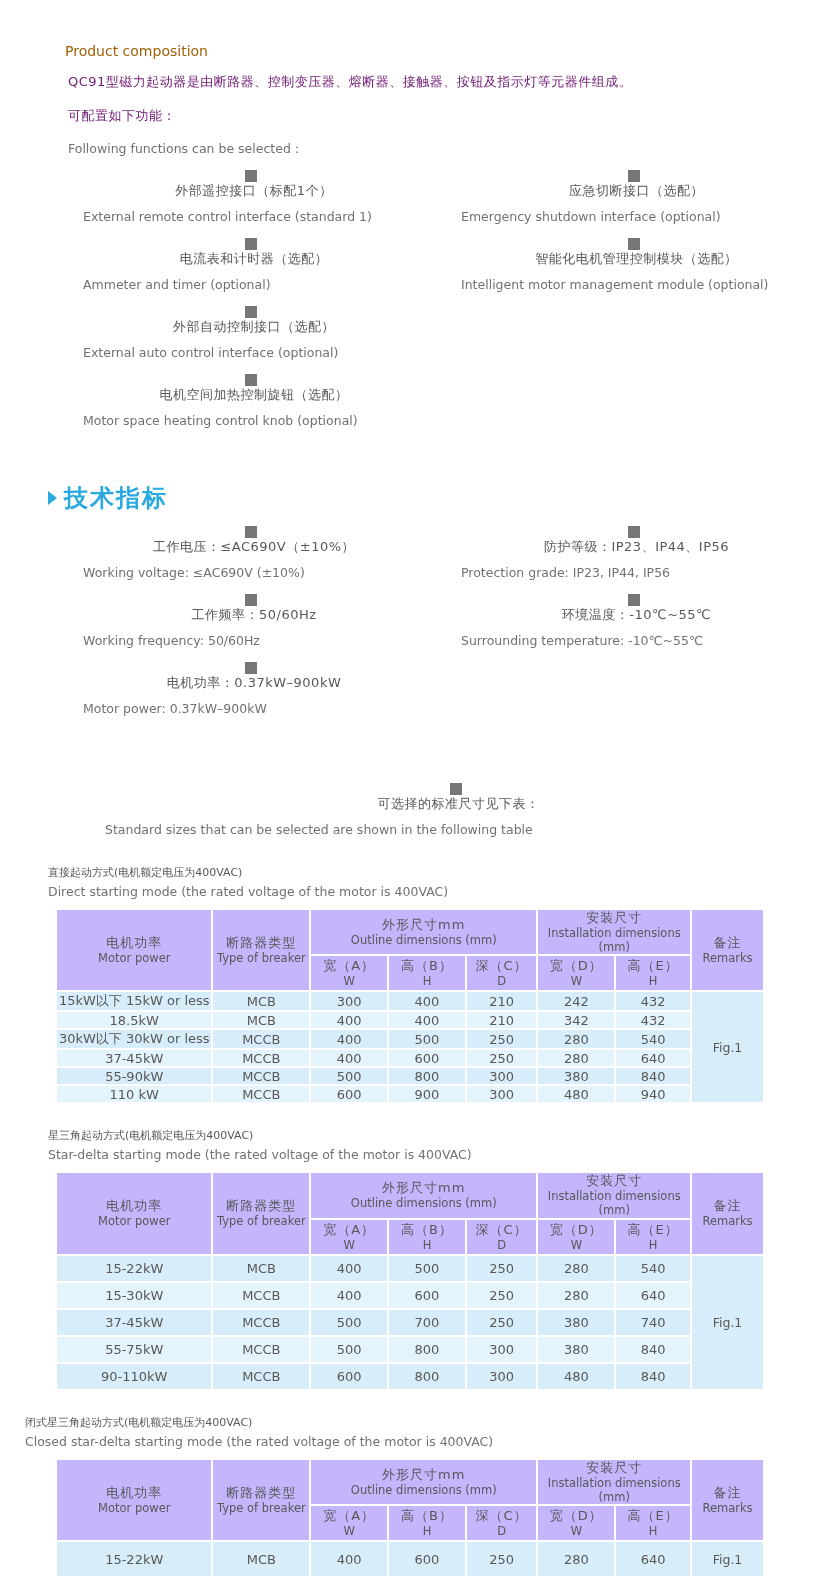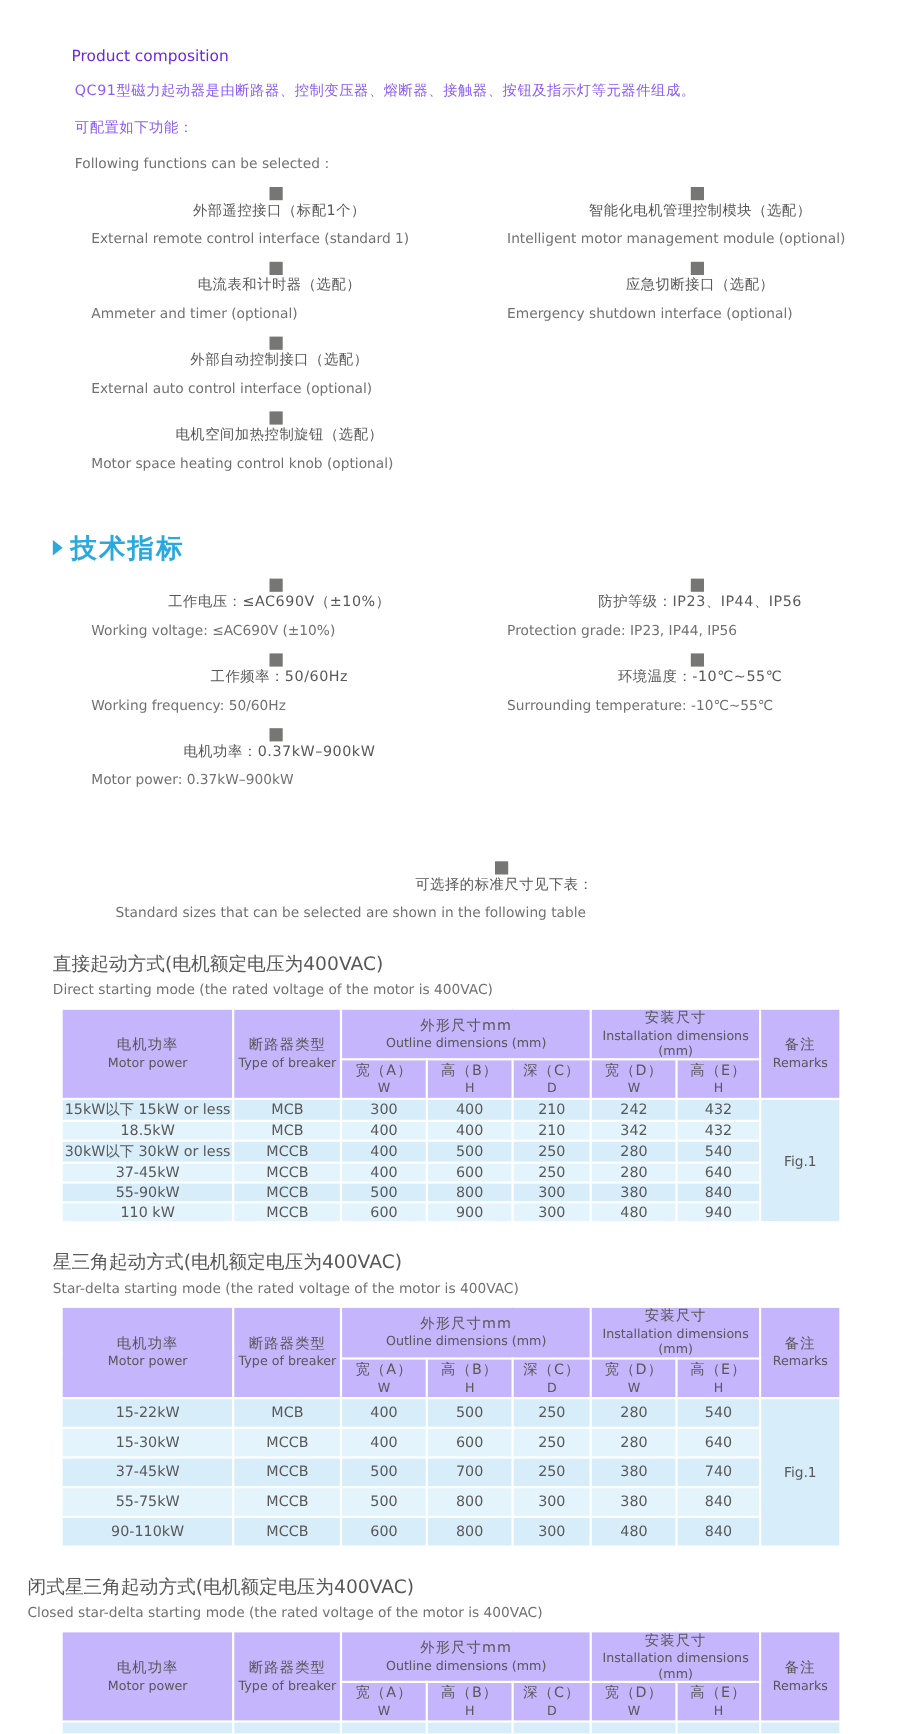--- a/index.html
+++ b/index.html
@@ -20,44 +20,44 @@
   .sec2 { padding-top: 40px; }
   .title-row { display: flex; align-items: center; }
   .arrow {
     width: 0; height: 0;
     border-left: 9px solid #29a9e0;
     border-top: 7px solid transparent;
     border-bottom: 7px solid transparent;
     margin-right: 7px;
   }
   .sec-title { font-size: 24px; font-weight: bold; color: #29a9e0; letter-spacing: 2px; }
-  .sec-sub { margin-left: 17px; margin-top: 3px; font-size: 14px; color: #6d28d9; }
+  .sec-sub { margin-left: 17px; margin-top: 3px; font-size: 14px; color: #a16207; }
   
   .intro { margin-left: 20px; margin-top: 14px; }
-  .p-zh { font-size: 13px; color: #8b5cf6; margin-bottom: 16px; letter-spacing: .5px; }
+  .p-zh { font-size: 13px; color: #701a75; margin-bottom: 16px; letter-spacing: .5px; }
   .p-en { font-size: 12.5px; color: #727171; margin-bottom: 12px; }
   
   .cols { display: flex; margin-left: 17px; margin-top: 12px; }
   .col-l { width: 378px; flex: 0 0 378px; }
   .col-r { flex: 1; }
   .item { margin-bottom: 14px; }
   .item-zh { font-size: 13px; color: #595757; display: flex; align-items: center; letter-spacing: .5px; flex-direction: column; }
   .sq {
     display: inline-block; width: 12px; height: 12px;
     background: #767674; margin-right: 6px; flex: 0 0 12px;
   }
   .item-en { font-size: 12.5px; color: #727171; margin-left: 18px; margin-top: 9px; }
   
   .note { margin-left: 87px; margin-top: 53px; }
   
   .tbl-block { margin-left: 48px; }
   .tb1 { margin-top: 28px; }
   .tb2 { margin-top: 24px; }
   .tb3 { margin-top: 24px; }
-  .cap-zh { font-size: 17px; color: #595757; }
+  .cap-zh { font-size: 11px; color: #595757; }
   .cap-en { font-size: 12.5px; color: #727171; margin-top: 4px; }
   .cap-shift { margin-left: -23px; }
   table {
     border-collapse: collapse;
     table-layout: fixed;
     width: 710px;
     margin-left: 7px;
     margin-top: 9px;
     background: #ffffff;
   }
@@ -125,30 +125,30 @@
               <span class="sq"></span>
               <span>电机空间加热控制旋钮（选配）</span>
             </div>
           <div class="item-en">Motor space heating control knob (optional)</div>
         </div>
       </div>
       <div class="col-r">
         <div class="item">
           <div class="item-zh">
               <span class="sq"></span>
+              <span>应急切断接口（选配）</span>
+            </div>
+          <div class="item-en">Emergency shutdown interface (optional)</div>
+        </div>
+        <div class="item">
+          <div class="item-zh">
+              <span class="sq"></span>
               <span>智能化电机管理控制模块（选配）</span>
             </div>
           <div class="item-en">Intelligent motor management module (optional)</div>
-        </div>
-        <div class="item">
-          <div class="item-zh">
-              <span class="sq"></span>
-              <span>应急切断接口（选配）</span>
-            </div>
-          <div class="item-en">Emergency shutdown interface (optional)</div>
         </div>
       </div>
     </div>
   </div>
 
   <div class="section sec2">
     <div class="title-row">
       <span class="arrow"></span>
       <span class="sec-title">技术指标</span>
     </div>

